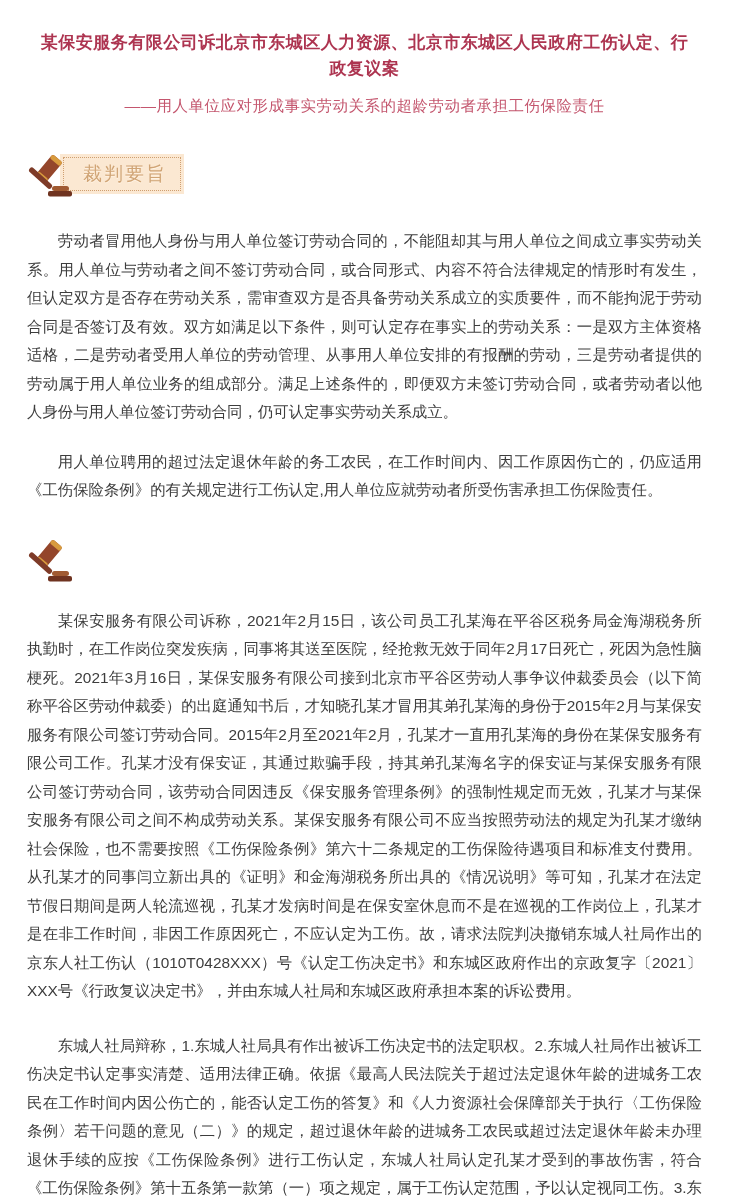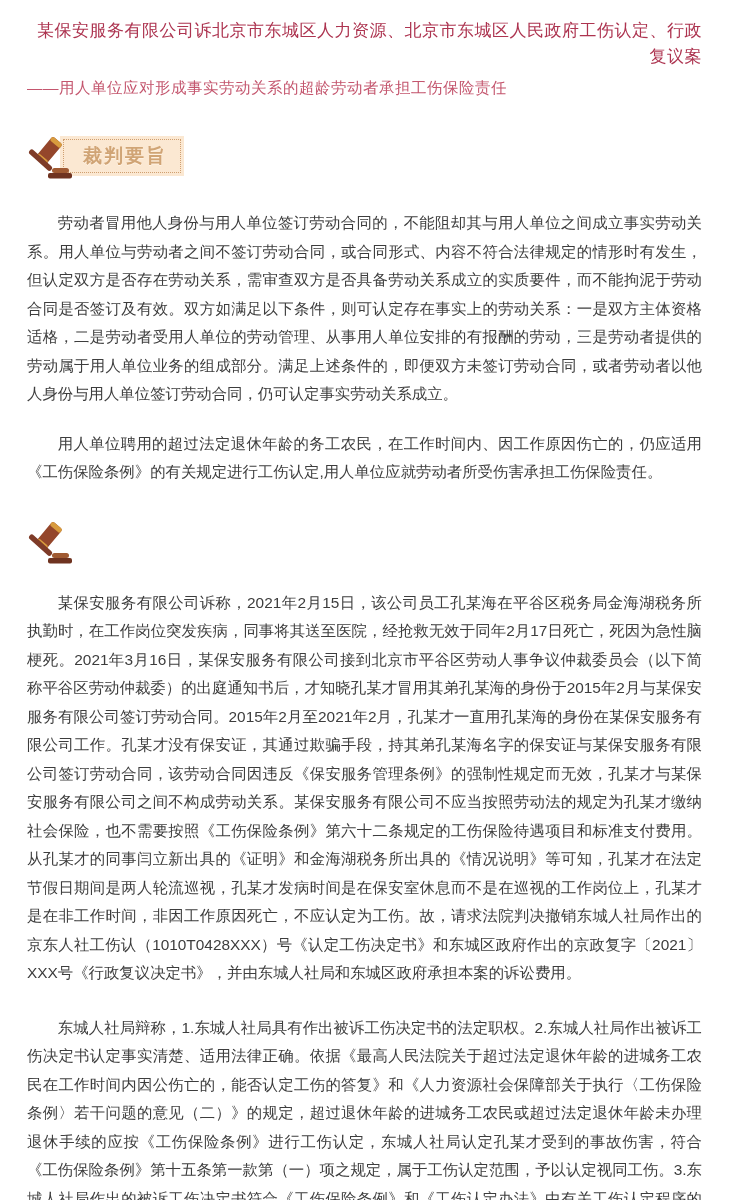--- a/index.html
+++ b/index.html
@@ -13,31 +13,31 @@
     height: 1200px;
     margin: 0 auto;
     background: #ffffff;
     overflow: hidden;
     font-family: "Liberation Sans", sans-serif;
   }
   .content {
     padding: 18px 27px 0 27px;
   }
   .doc-title {
-    margin: 0;
-    text-align: right;
+    margin: 12px;
+    text-align: center;
     font-size: 17px;
-    font-weight: 400;
+    font-weight: 700;
     color: #ad3450;
     line-height: 26px;
     letter-spacing: 0.5px;
   }
   .doc-subtitle {
     margin: 6px 0 9px 0;
-    text-align: left;
+    text-align: center;
     font-size: 15.5px;
     font-weight: 400;
     color: #c4566e;
     line-height: 24px;
     letter-spacing: 0.5px;
   }
   .section-heading {
     display: flex;
     align-items: flex-start;
     margin: 32px 0 0 0;
@@ -55,21 +55,21 @@
   }
   .heading-box {
     background: #fbe8d2;
     padding: 3px;
     margin-top: 2px;
   }
   .heading-inner {
     border: 1px dotted #cf9f70;
     padding: 5px 13px 5px 19px;
     font-size: 19px;
-    font-weight: 700;
+    font-weight: 400;
     color: #d0a475;
     letter-spacing: 2px;
     line-height: 22px;
     text-shadow: 0 1px 0 #fff3e4;
   }
   .body-para {
     margin: 26px 0 0 0;
     font-size: 15.4px;
     line-height: 28.5px;
     color: #3d3d3d;

